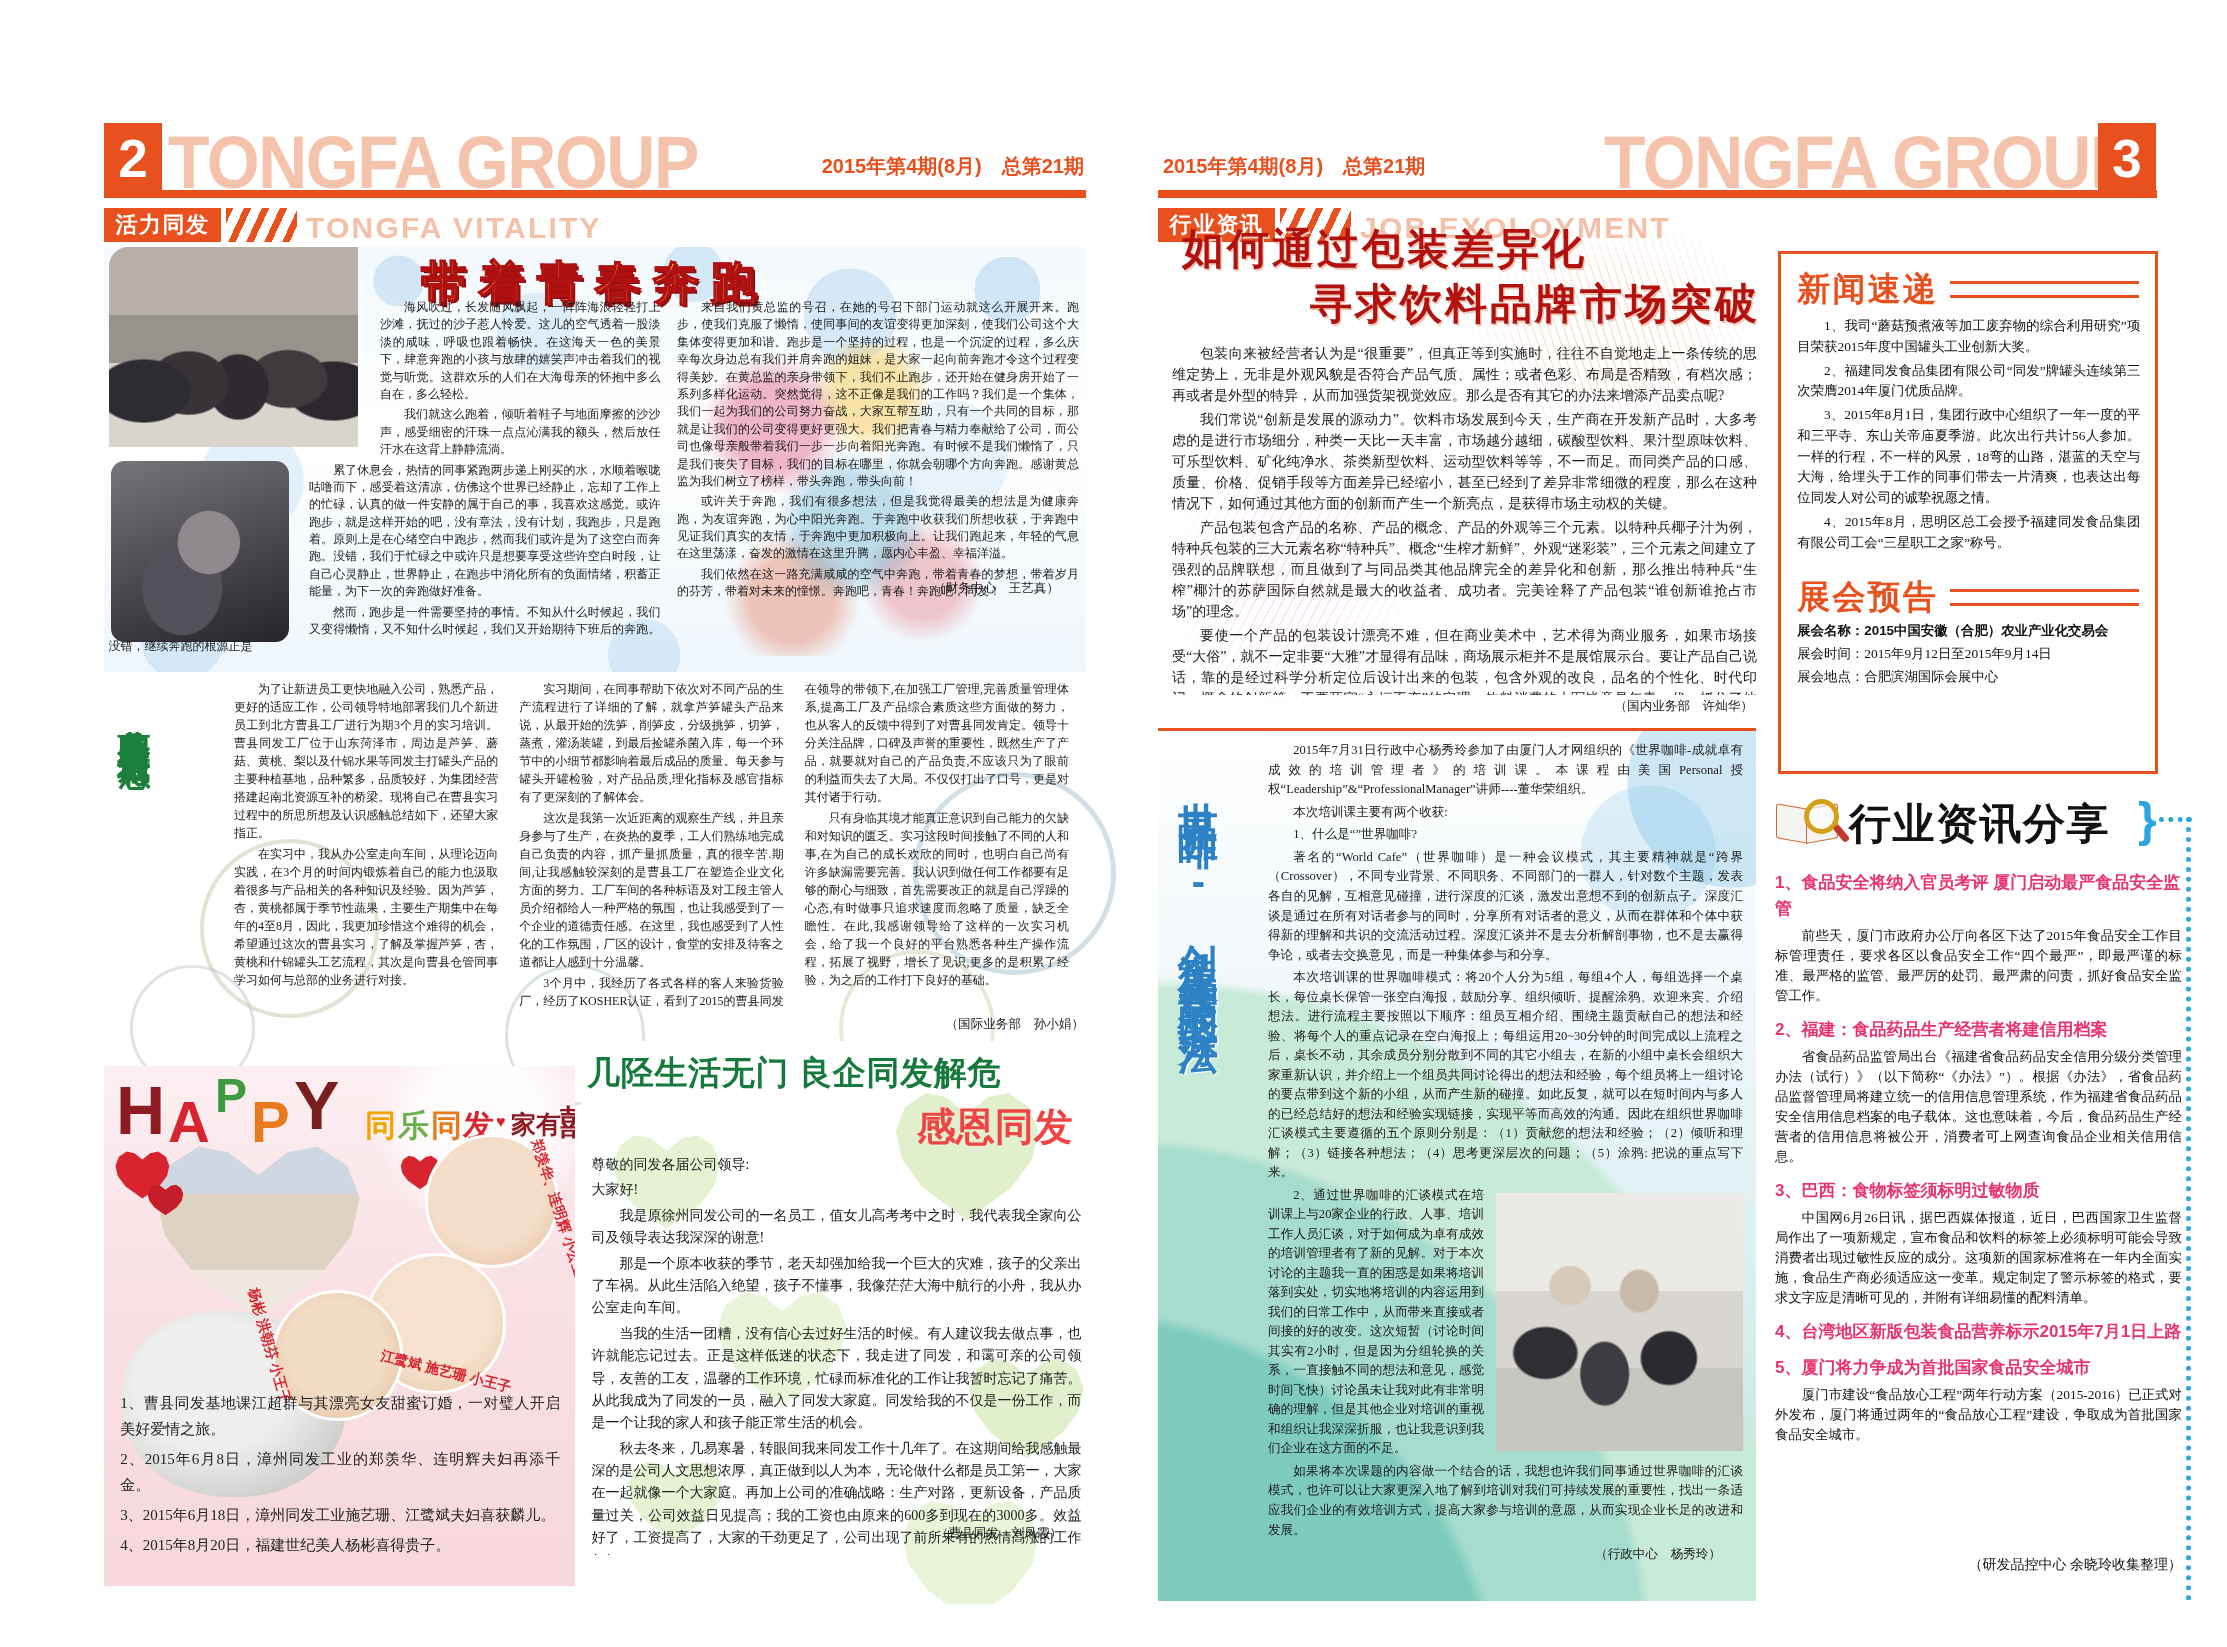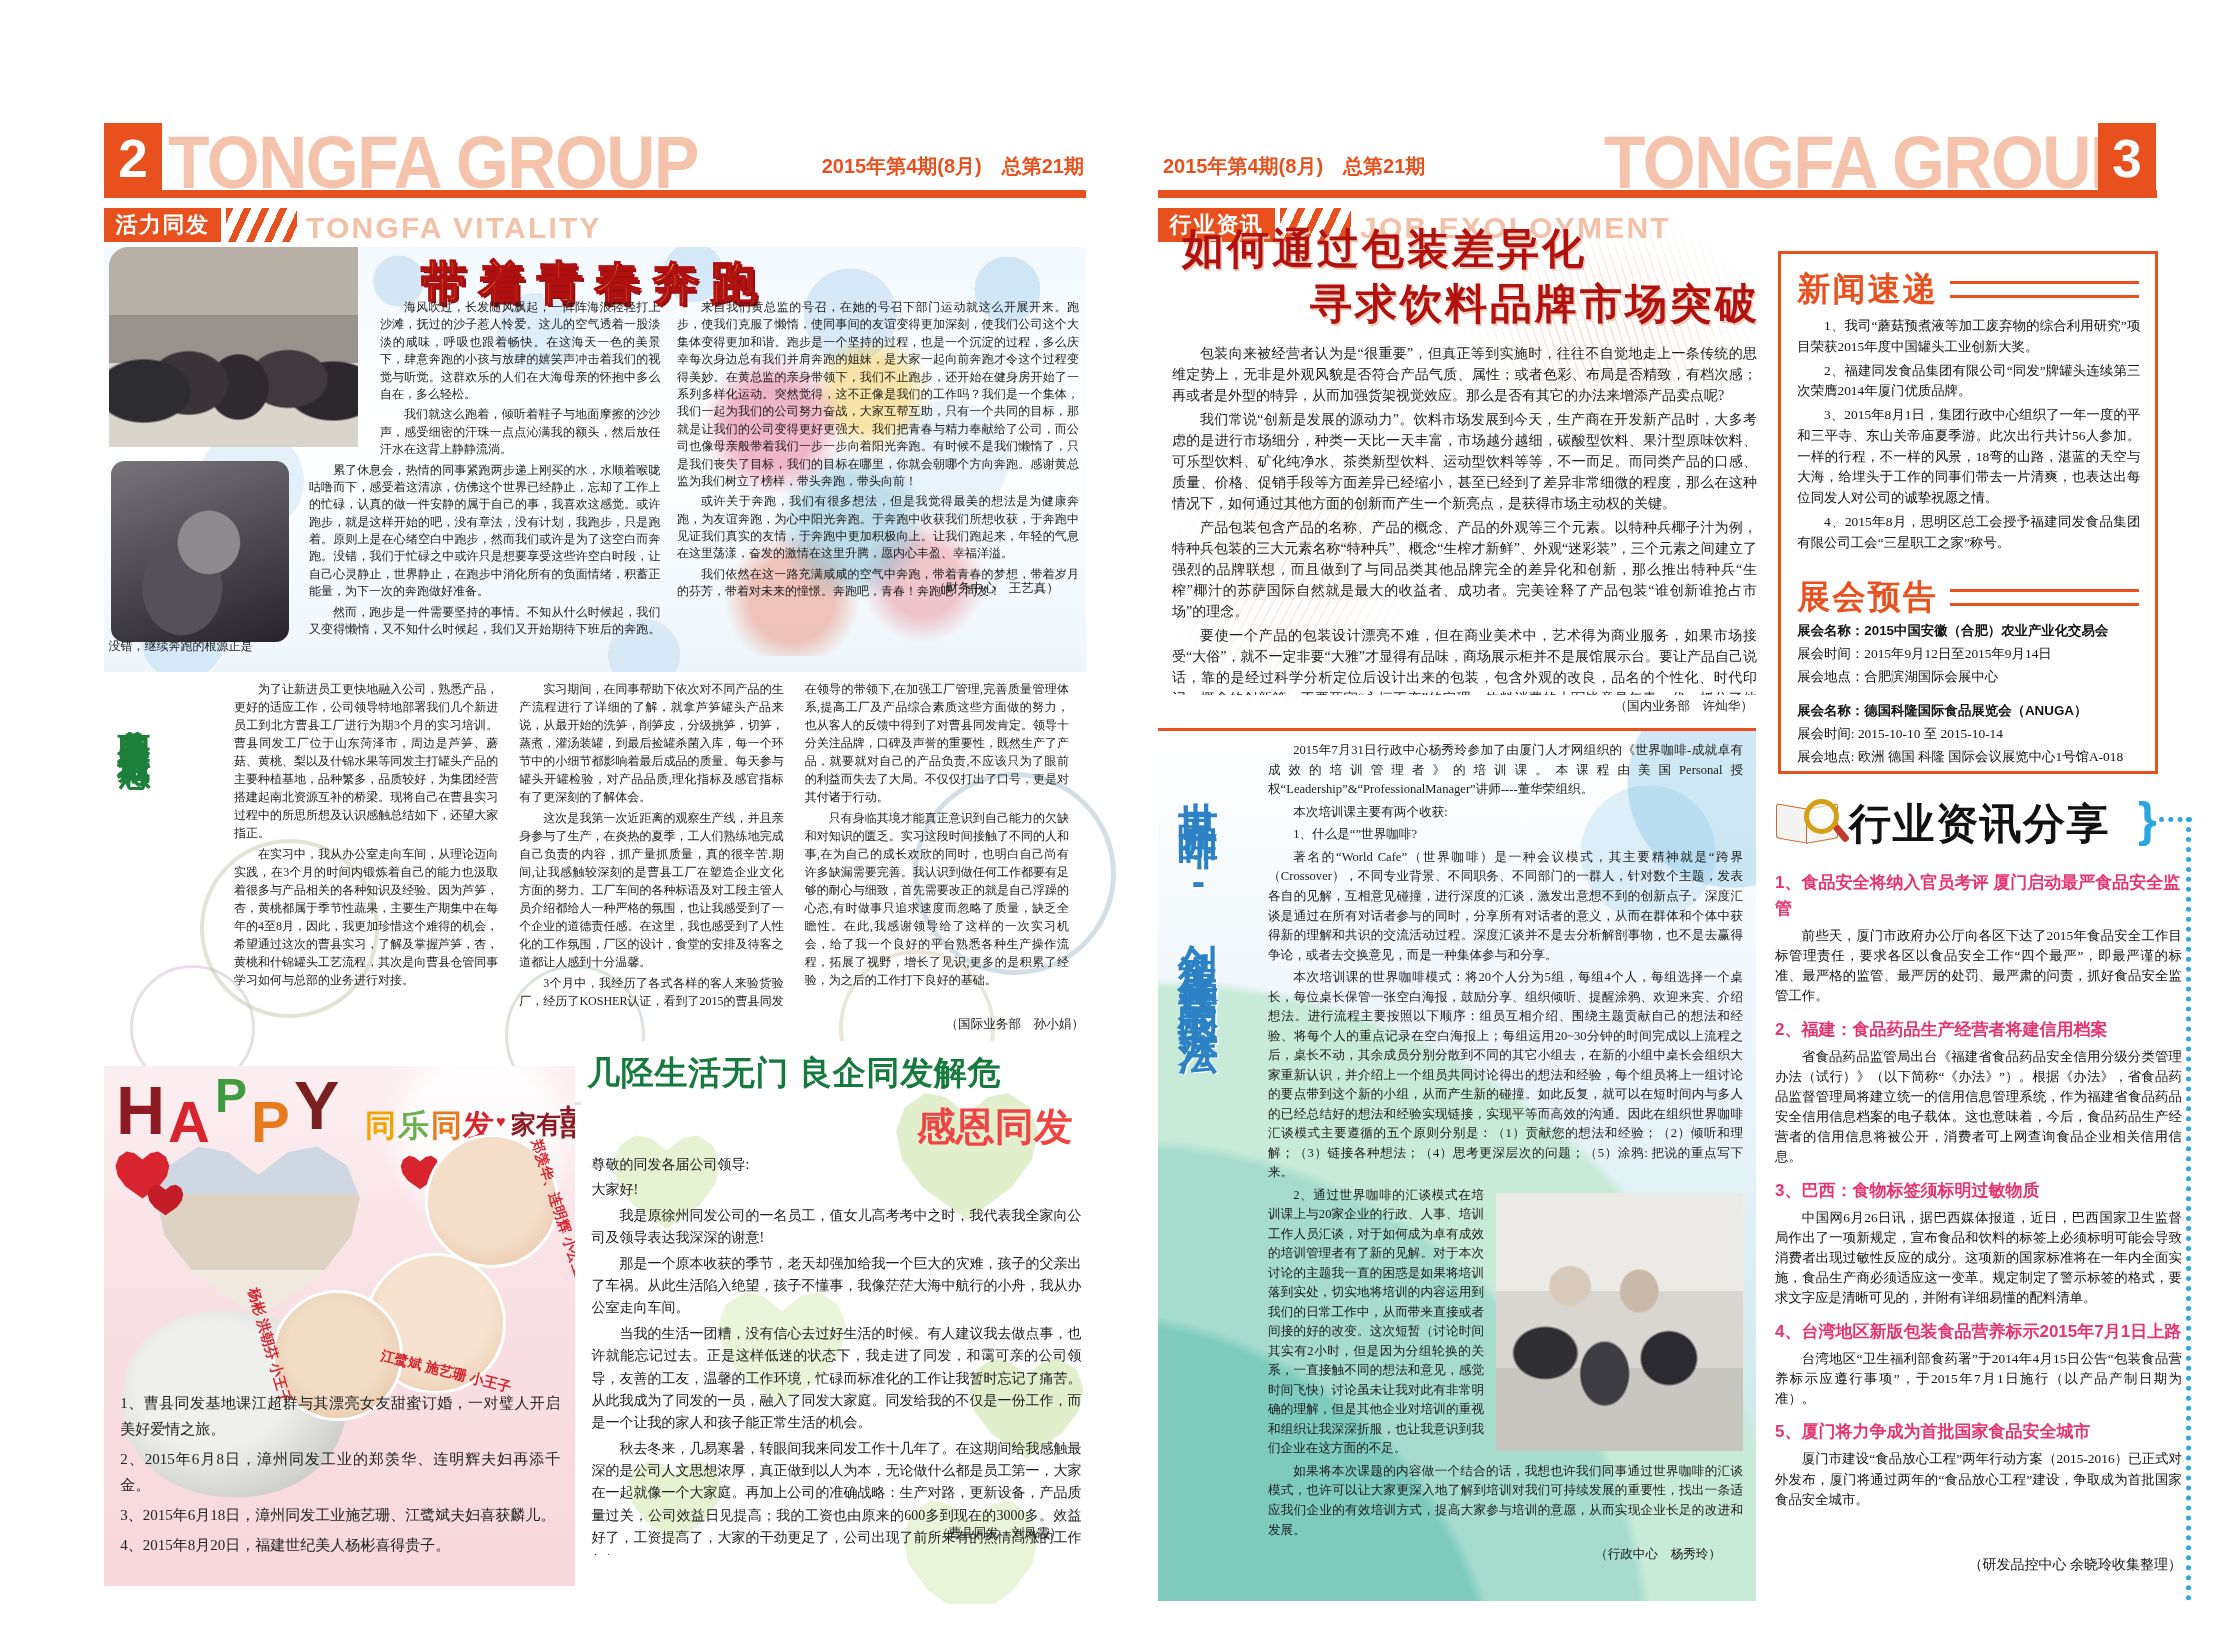--- a/index.html
+++ b/index.html
@@ -314,25 +314,20 @@
   <div class="titlerow" style="left:16.3px;top:321px;width:342px;">
     <span class="boxtitle">展会预告</span>
     <span class="drule"></span>
   </div>
   <div class="abs serif" id="expo-items">
     <div class="expo-entry">
       <div class="expo-name">展会名称：2015中国安徽（合肥）农业产业化交易会</div>
       <div>展会时间：2015年9月12日至2015年9月14日</div>
       <div>展会地点：合肥滨湖国际会展中心</div>
     </div>
-    <div class="expo-entry">
-      <div class="expo-name">展会名称：德国科隆国际食品展览会（ANUGA）</div>
-      <div>展会时间: 2015-10-10 至 2015-10-14</div>
-      <div>展会地点: 欧洲 德国 科隆 国际会议展览中心1号馆A-018</div>
-    </div>
   </div>
 </div>
 
 <div class="abs" id="book-icon">
   <div class="pageL"></div>
   <div class="pageR"></div>
   <div class="lens"></div>
   <div class="handle"></div>
 </div>
 <div class="abs" id="share-title">行业资讯分享</div>
@@ -348,21 +343,20 @@
       <div>
       <div class="share-h">2、福建：食品药品生产经营者将建信用档案</div>
       <div class="share-b serif">省食品药品监管局出台《福建省食品药品安全信用分级分类管理办法（试行）》（以下简称“《办法》”）。根据《办法》，省食品药品监督管理局将建立统一的信用信息管理系统，作为福建省食品药品安全信用信息档案的电子载体。这也意味着，今后，食品药品生产经营者的信用信息将被公开，消费者可上网查询食品企业相关信用信息。</div>
     </div>
       <div>
       <div class="share-h">3、巴西：食物标签须标明过敏物质</div>
       <div class="share-b serif">中国网6月26日讯，据巴西媒体报道，近日，巴西国家卫生监督局作出了一项新规定，宣布食品和饮料的标签上必须标明可能会导致消费者出现过敏性反应的成分。这项新的国家标准将在一年内全面实施，食品生产商必须适应这一变革。规定制定了警示标签的格式，要求文字应是清晰可见的，并附有详细易懂的配料清单。</div>
     </div>
       <div>
       <div class="share-h">4、台湾地区新版包装食品营养标示2015年7月1日上路</div>
-      <div class="share-b serif">台湾地区“卫生福利部食药署”于2014年4月15日公告“包装食品营养标示应遵行事项”，于2015年7月1日施行（以产品产制日期为准）。</div>
     </div>
       <div>
       <div class="share-h">5、厦门将力争成为首批国家食品安全城市</div>
       <div class="share-b serif">厦门市建设“食品放心工程”两年行动方案（2015-2016）已正式对外发布，厦门将通过两年的“食品放心工程”建设，争取成为首批国家食品安全城市。</div>
     </div>
     </div>
 </div>
 <div class="abs serif" id="share-credit">（研发品控中心 余晓玲收集整理）</div>
 
 <div class="abs" id="wc-rule"></div>

